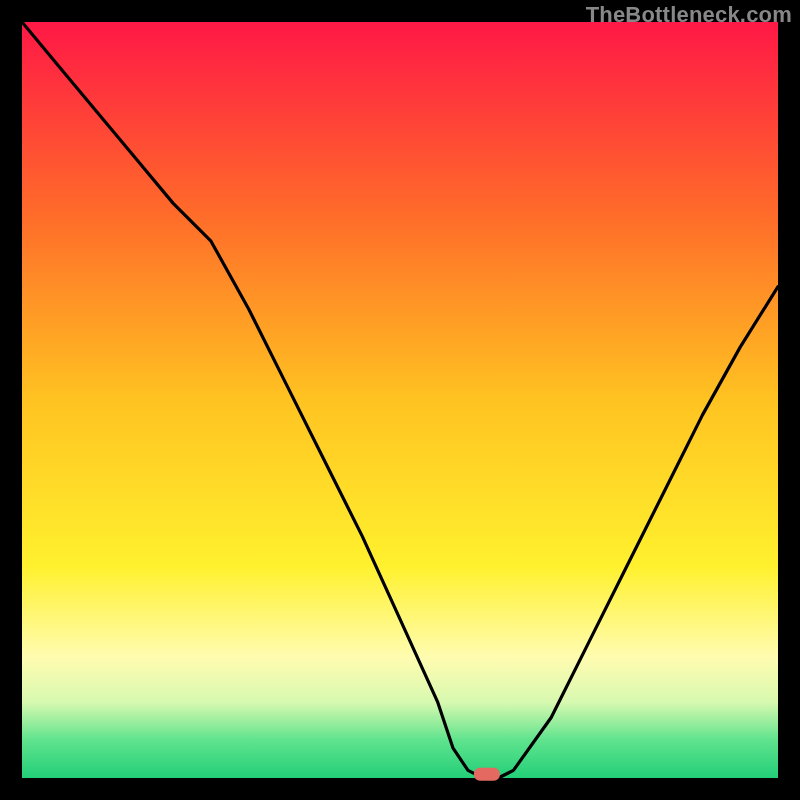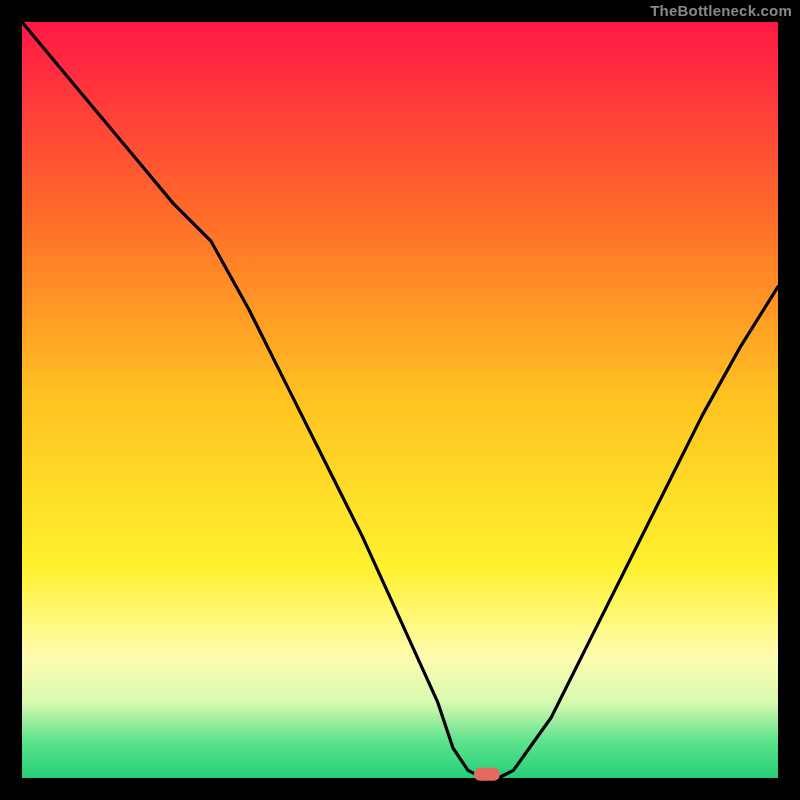--- a/index.html
+++ b/index.html
@@ -13,21 +13,21 @@
   .wrap {
     position: relative;
     width: 800px;
     height: 800px;
   }
   .watermark {
     position: absolute;
     top: 2px;
     right: 8px;
     font-family: Arial, Helvetica, sans-serif;
-    font-size: 15px;
+    font-size: 22px;
     font-weight: 600;
     color: #888;
     letter-spacing: 0.2px;
     z-index: 20;
   }
   svg {
     display: block;
   }
 </style>
 </head>

